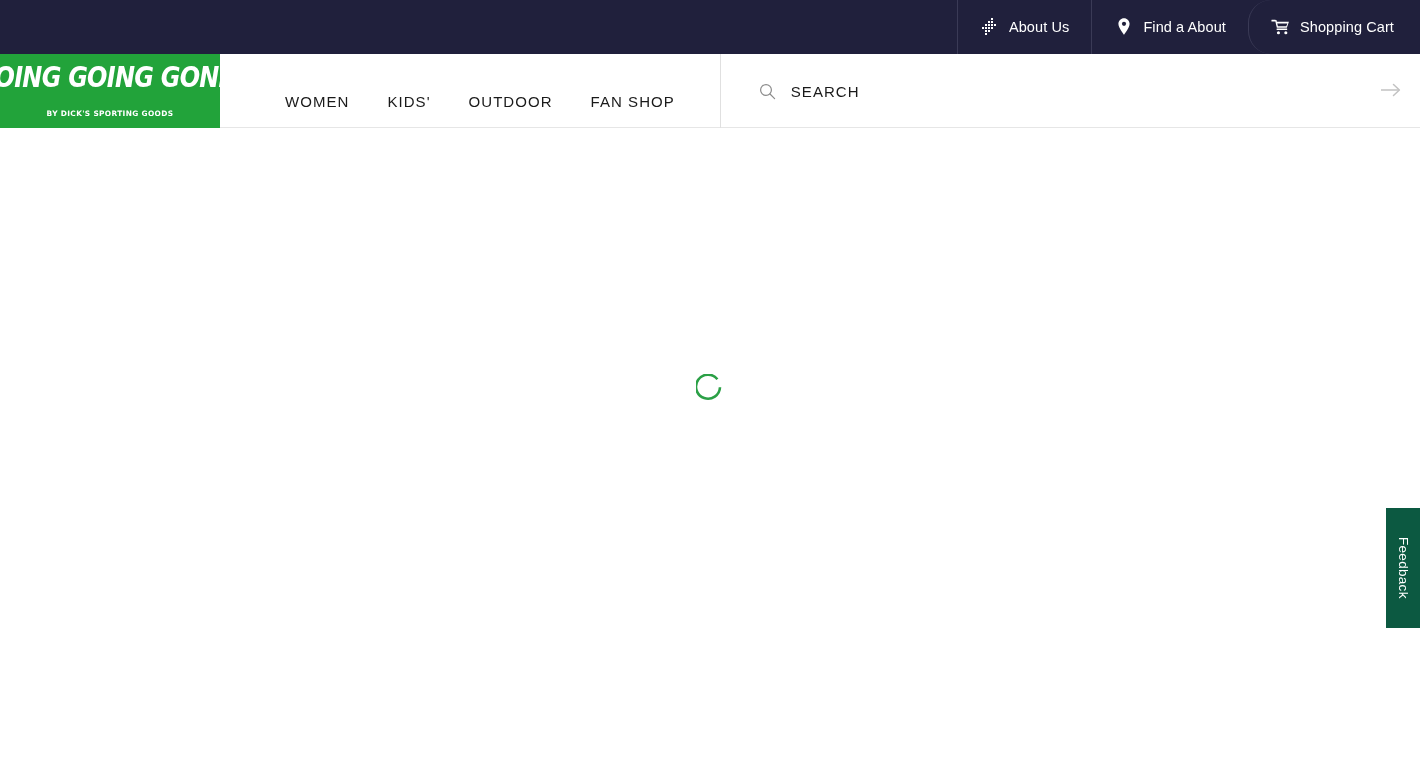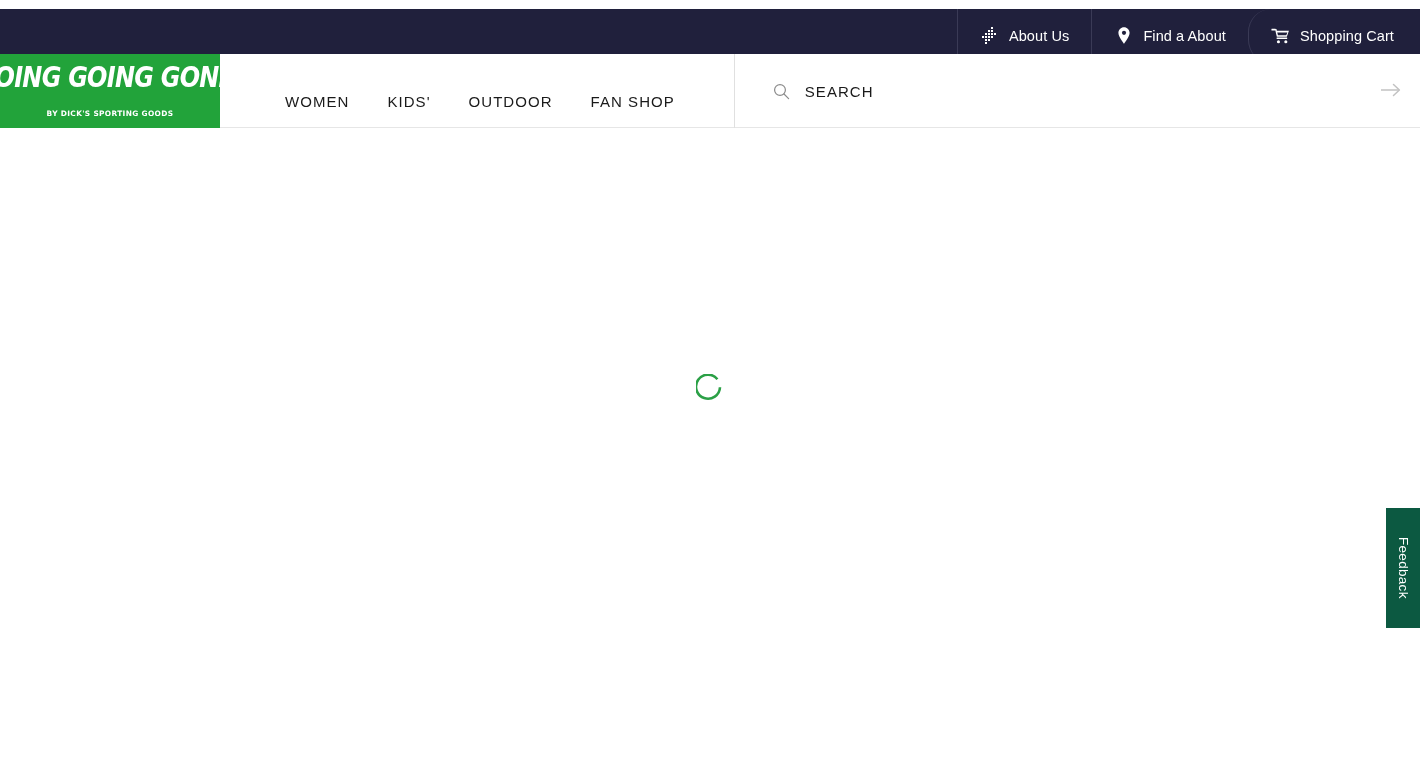--- a/index.html
+++ b/index.html
@@ -8,21 +8,21 @@
     width: 1420px;
     height: 780px;
     overflow: hidden;
     background: #ffffff;
     font-family: "Liberation Sans", sans-serif;
   }
 
   
   .utility-bar {
     position: absolute;
-    top: 9px; left: 0;
+    top: 0; left: 0;
     width: 1420px;
     height: 54px;
     background: #20203c;
     display: flex;
     justify-content: flex-end;
     align-items: stretch;
   }
   .utility-item {
     display: flex;
     align-items: center;
@@ -114,21 +114,21 @@
     user-select: none;
   }
 
   
   .search-region {
     flex: 1 1 auto;
     height: 74px;
     display: flex;
     align-items: center;
     border-left: 1px solid #e0e0e0;
-    margin-left: 40px;
+    margin-left: 26px;
     padding-left: 38px;
     padding-right: 16px;
     min-width: 0;
   }
   .search-icon {
     display: inline-flex;
     align-items: center;
     justify-content: center;
     width: 18px;
     height: 18px;

